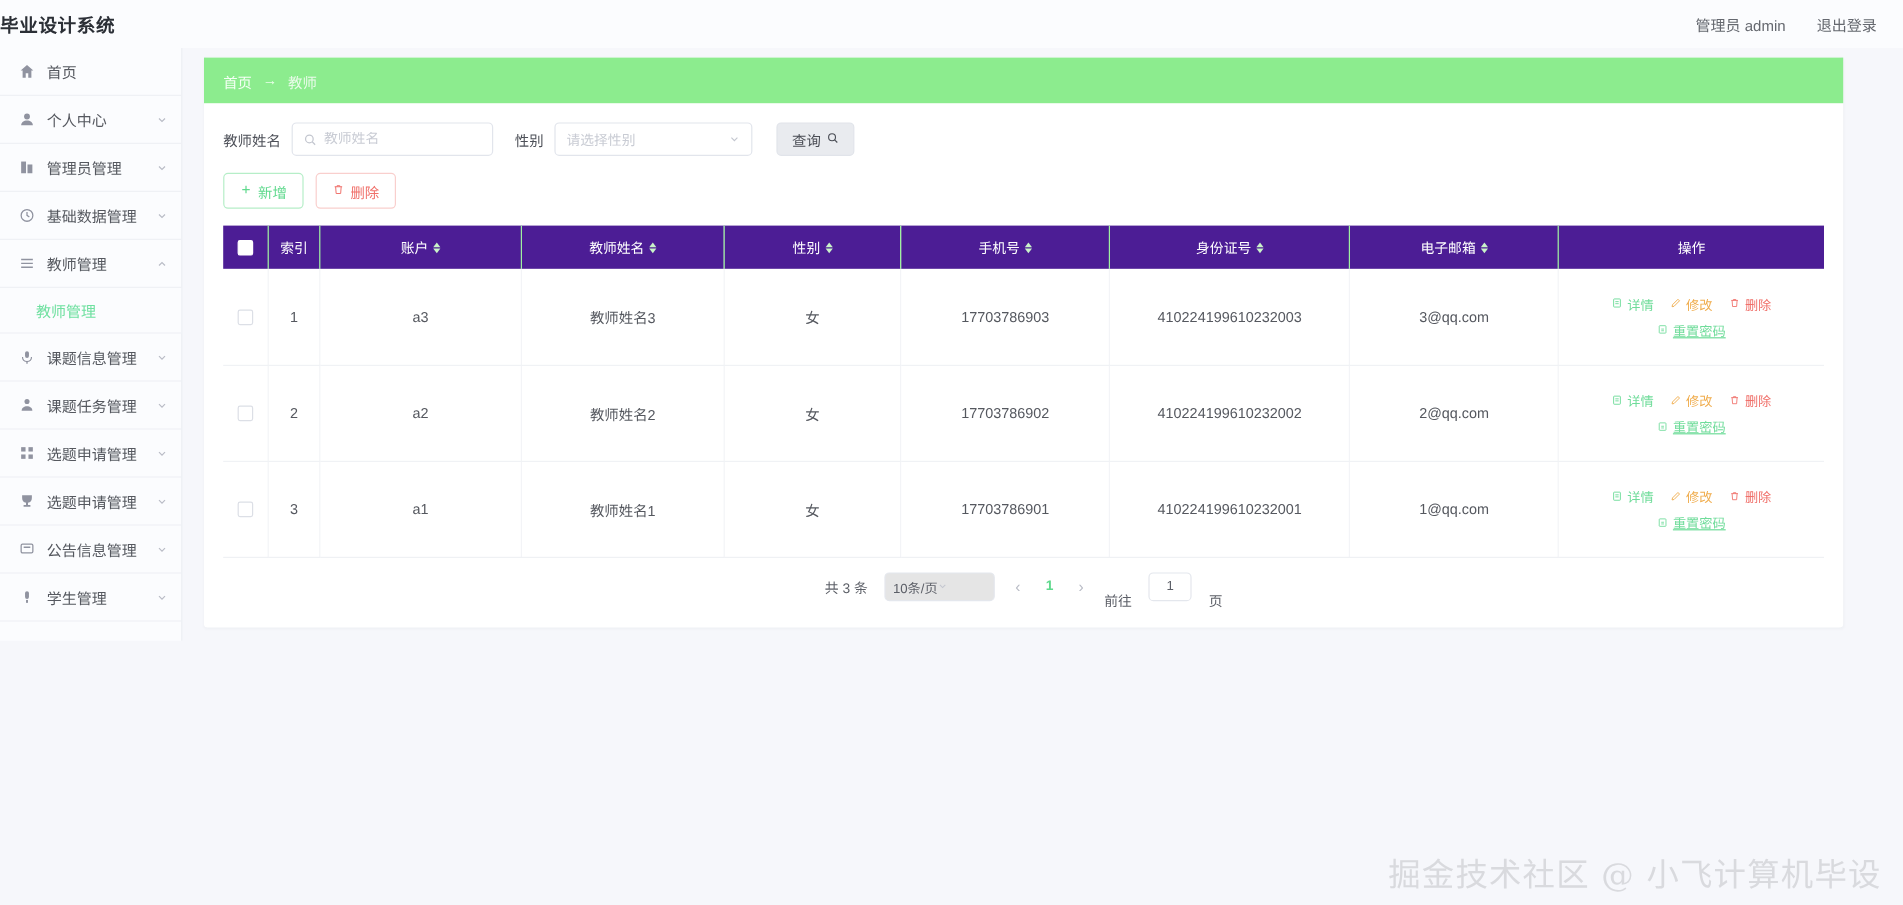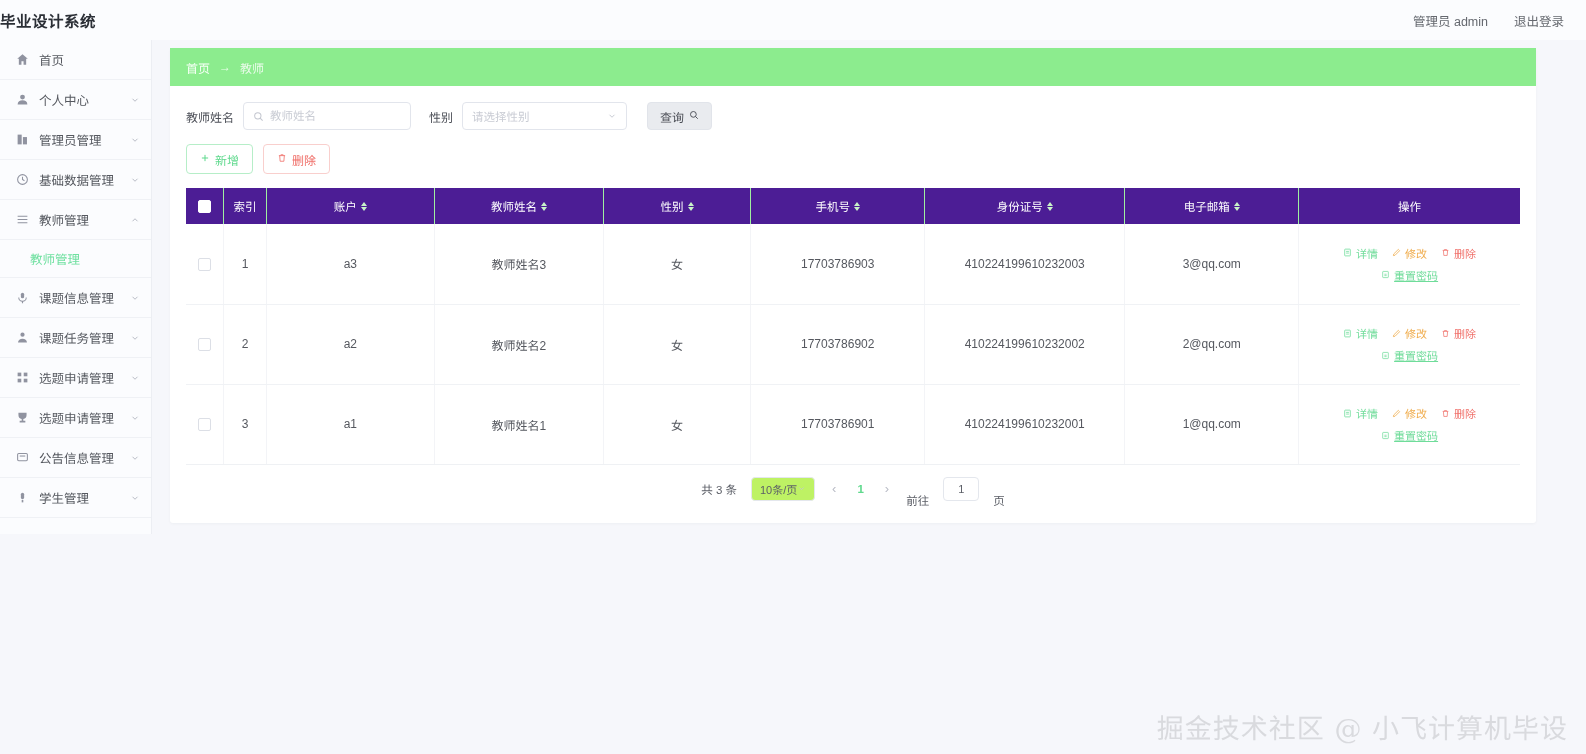--- a/index.html
+++ b/index.html
@@ -193,23 +193,23 @@
   .op .oi { display: inline-flex; }
   .ops-row2 { width: 100%; display: flex; justify-content: center; }
 
   
   .pager {
     height: 48px; display: flex; align-items: center; justify-content: center;
     gap: 14px; font-size: 11.5px; color: #5c5f67;
   }
   .pg-total { color: #5c5f67; }
   .pg-size {
-    width: 64px; height: 24px; border: 1px solid #e4e7ed; border-radius: 4px;
-    display: flex; align-items: center; justify-content: center;
-    padding: 0 6px; font-size: 11px; color: #5c5f67; cursor: pointer; background: #bef264;
+    width: 92px; height: 24px; border: 1px solid #e4e7ed; border-radius: 4px;
+    display: flex; align-items: center; justify-content: flex-start;
+    padding: 0 6px; font-size: 11px; color: #5c5f67; cursor: pointer; background: #e5e5e5;
   }
   .pg-size .caret { color: #c3c6cf; display: inline-flex; }
   .pg-arrow { color: #b9bcc6; cursor: pointer; font-size: 13px; padding: 0 3px; user-select: none; }
   .pg-num { color: #5fd98d; font-weight: bold; cursor: pointer; padding: 0 4px; }
   .pg-jump-label { color: #5c5f67; margin-top: 23px; }
   .pg-jump-box {
     width: 36px; height: 24px; border: 1px solid #e4e7ed; border-radius: 4px;
     display: flex; align-items: center; justify-content: center;
     font-size: 11px; color: #5c5f67; background: #fff;
   }

